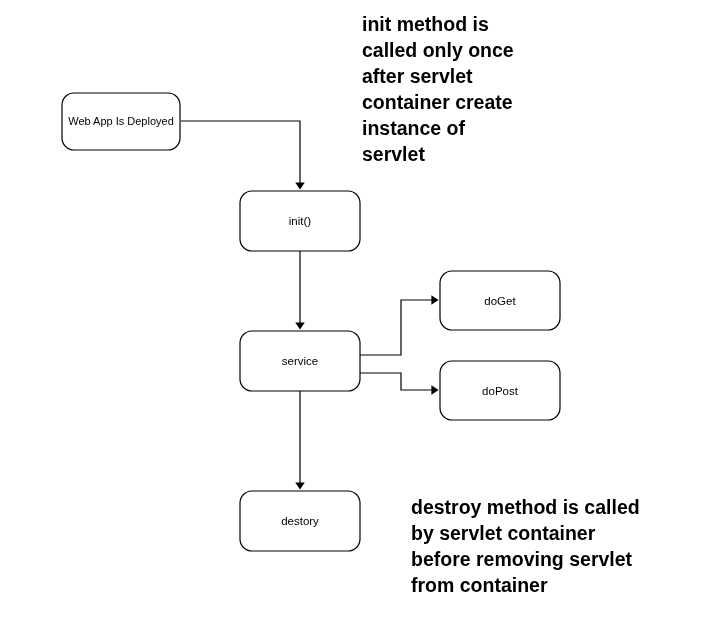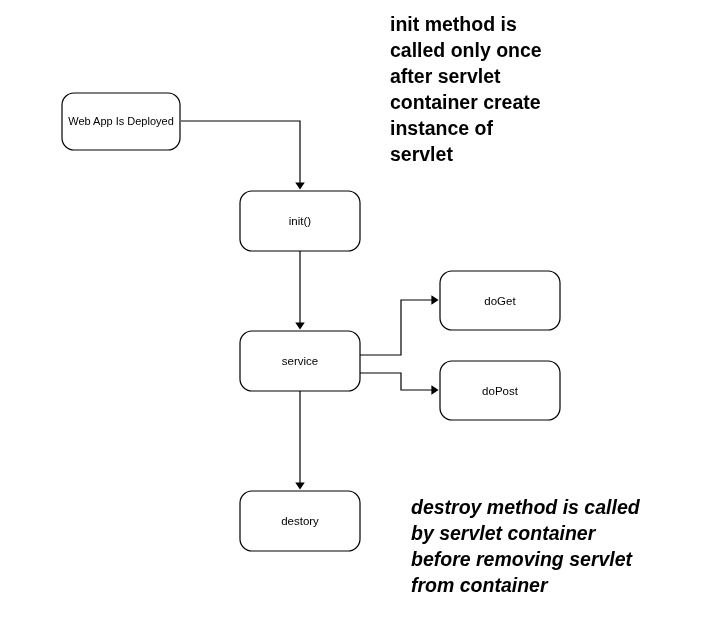--- a/index.html
+++ b/index.html
@@ -42,23 +42,23 @@
   }
   .annotation {
     position: absolute;
     font-family: "Liberation Sans", sans-serif;
     font-weight: bold;
     font-size: 19.5px;
     line-height: 26px;
     color: #000000;
     white-space: pre-line;
   }
-  #annot-init  { left: 362px; top: 11px;  width: 300px; margin-left: 28px; }
+  #annot-init  { left: 362px; top: 11px;  width: 300px; }
   #annot-service { left: 4px;  top: 277px; width: 240px; }
-  #annot-destroy { left: 411px; top: 494px; width: 296px; font-style: italic; }
+  #annot-destroy { left: 411px; top: 494px; width: 296px; }
 </style>
 </head>
 <body>
 
 <div id="canvas">
 
   <svg class="layer" viewBox="0 0 711 621">
     <defs>
       <marker id="arrow-down" markerWidth="10" markerHeight="10" refX="3" refY="5" orient="auto" markerUnits="strokeWidth">
         <path d="M0,1 L6,5 L0,9 z" fill="#000000"></path>

